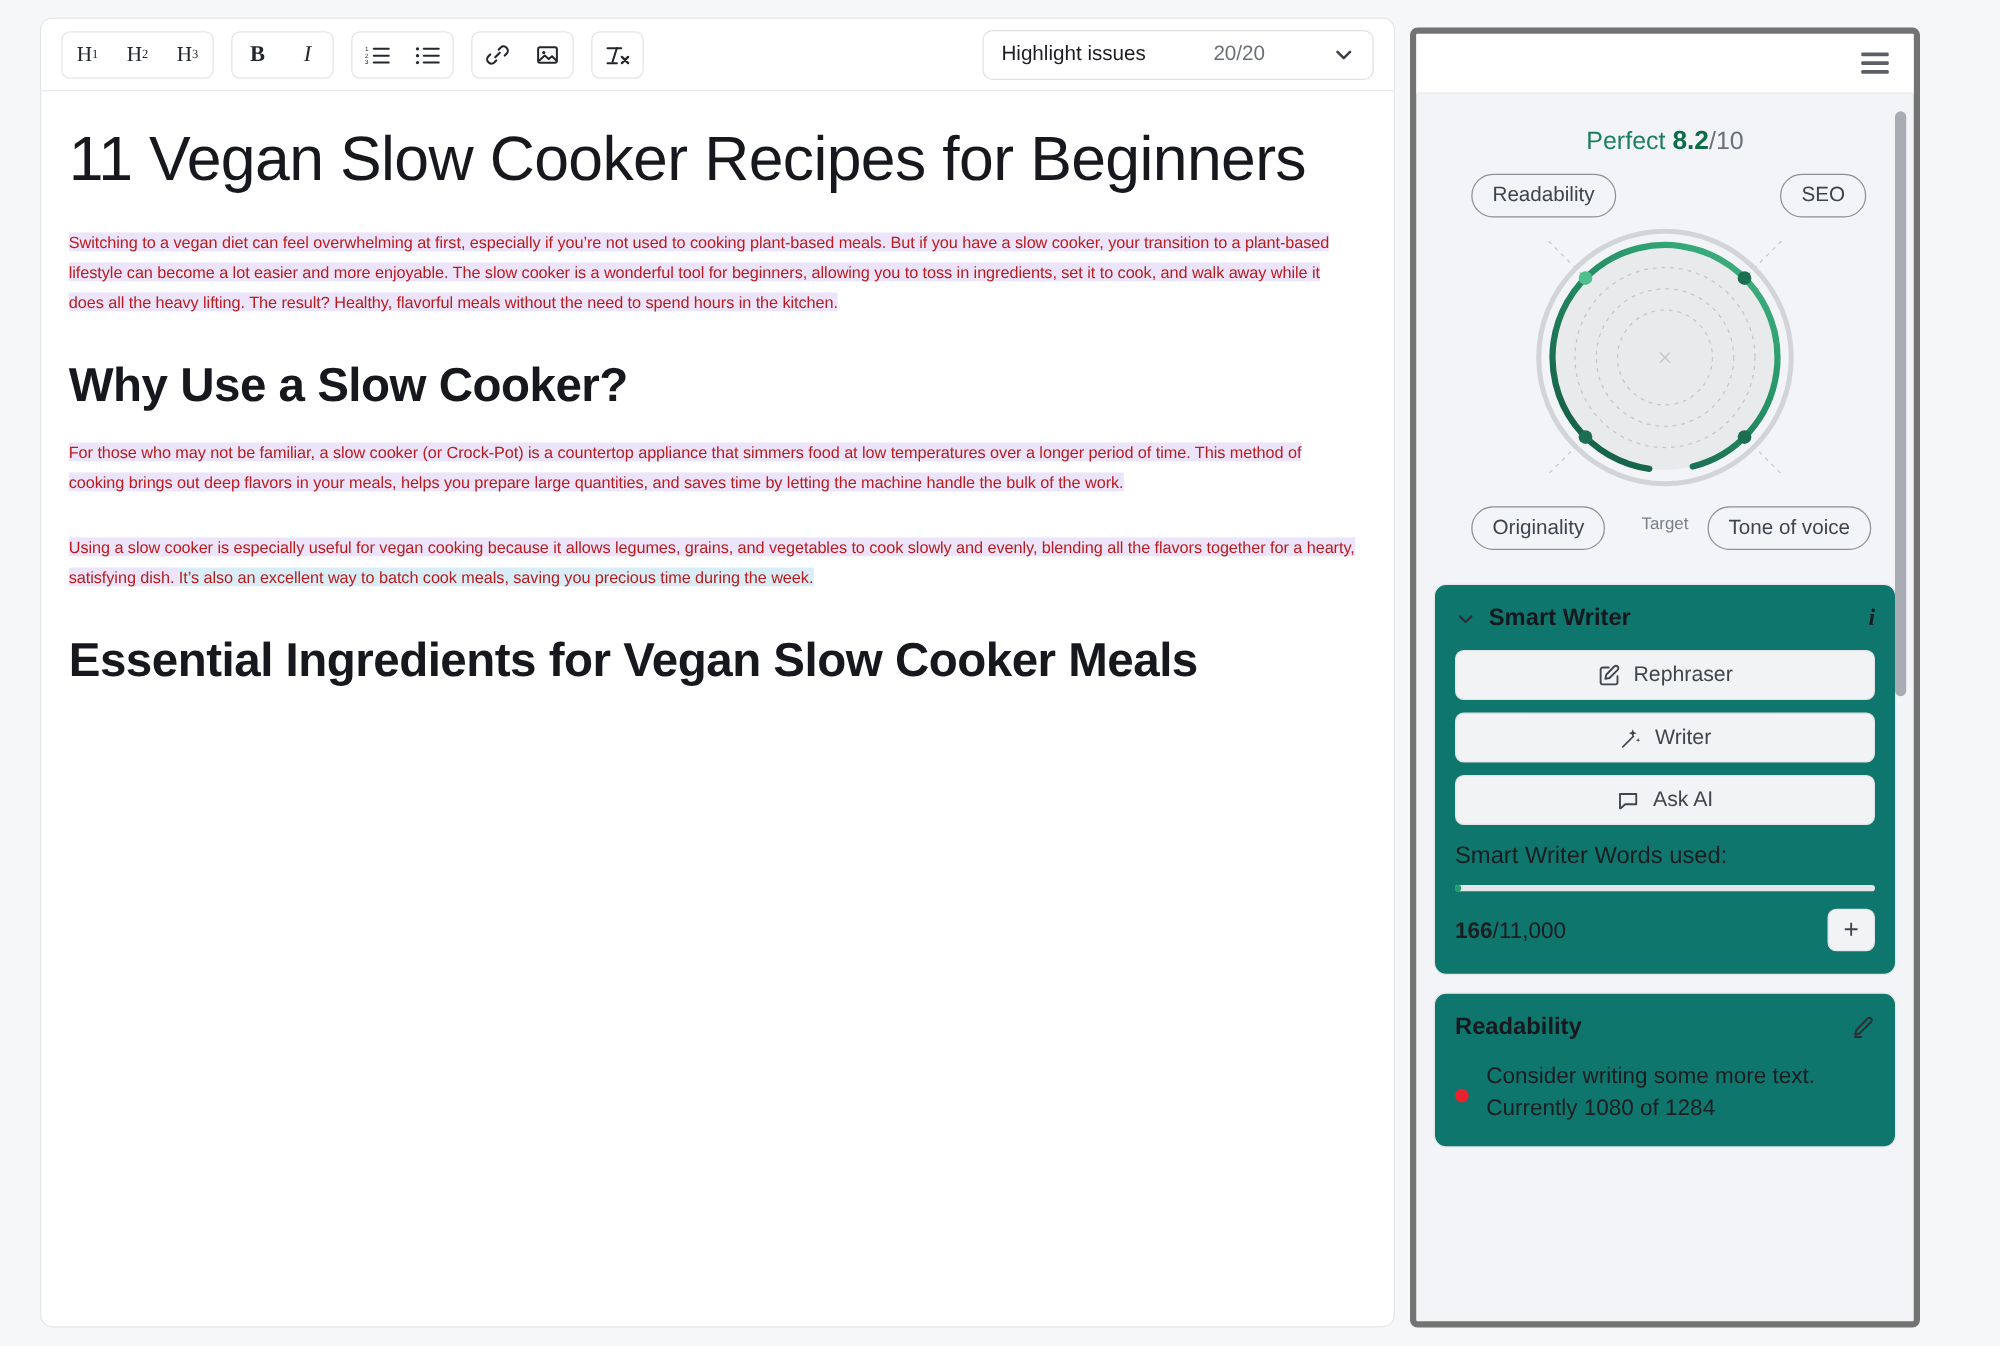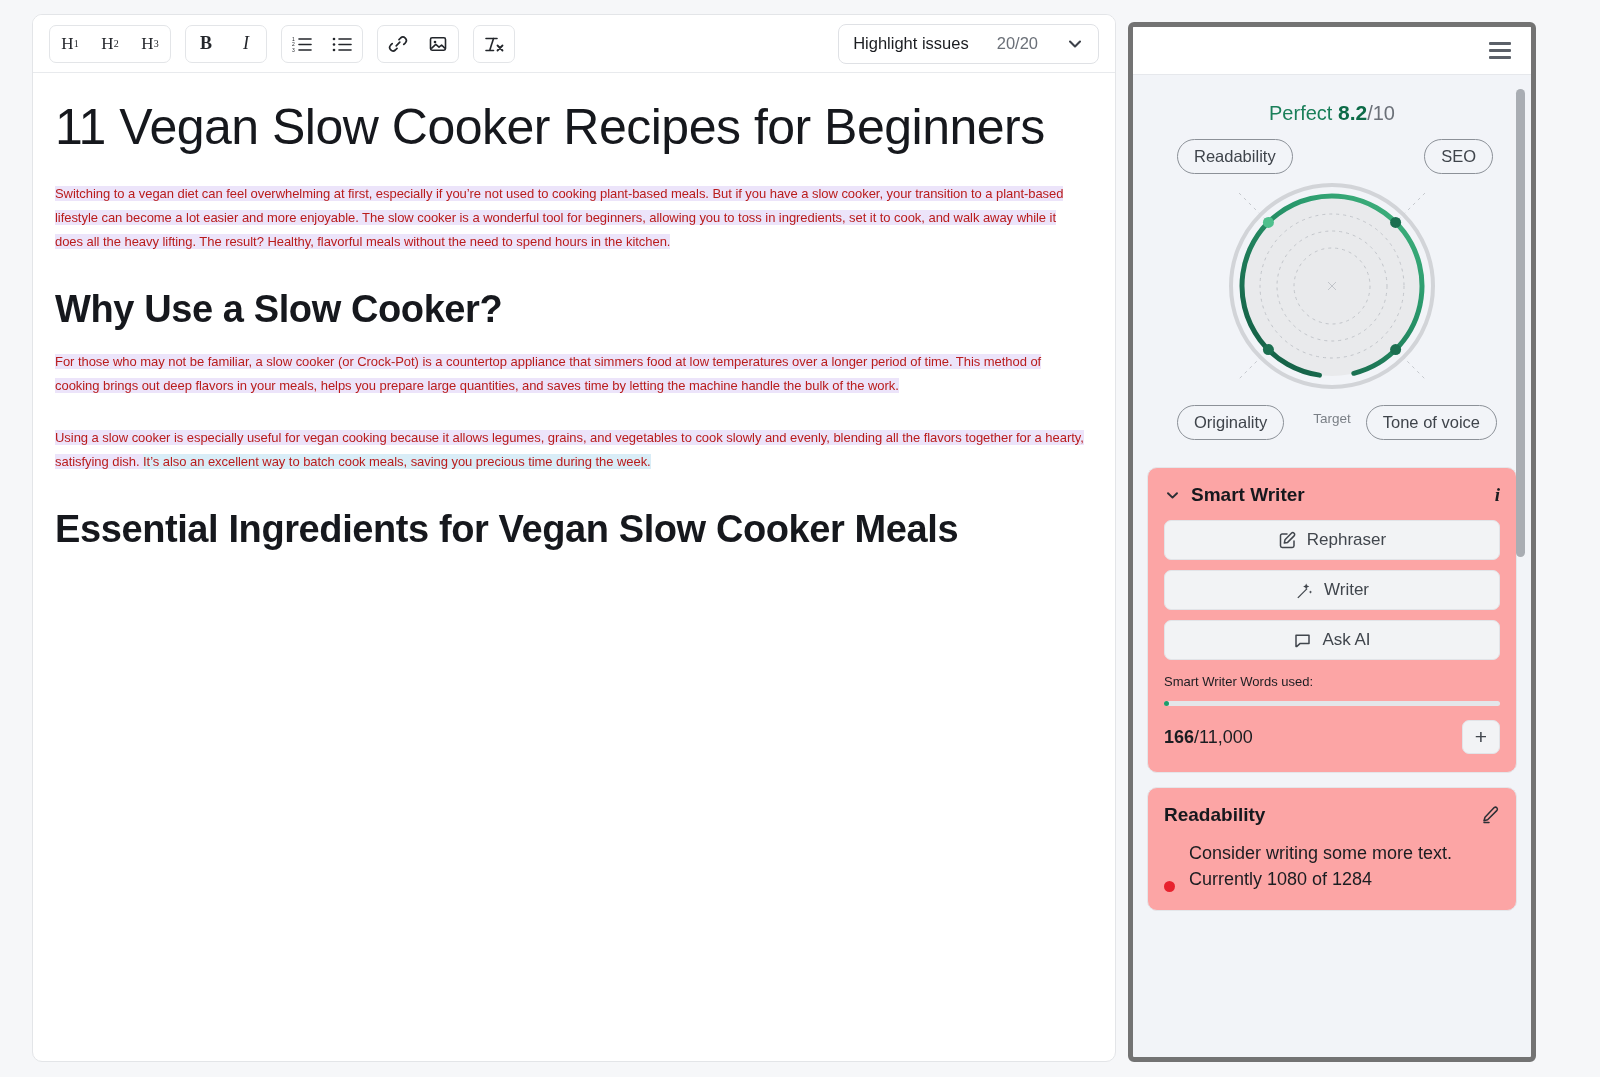--- a/index.html
+++ b/index.html
@@ -64,21 +64,21 @@
 
   .hl-wrap { margin-left: auto; }
   .hl-select {
     display: flex; align-items: center;
     height: 40px;
     border: 1px solid #dfe1e5;
     border-radius: 8px;
     padding: 0 14px;
     background: #fff;
     cursor: pointer;
-    gap: 28px;
+    gap: 54px;
   }
   .hl-label { font-size: 16.5px; color: #1b1d21; }
   .hl-count { font-size: 16.5px; color: #6b7078; }
   .hl-chev { color: #3c4149; display:flex; }
 
   .doc {
     padding: 26px 30px 0 22px;
     height: 990px;
     overflow: hidden;
   }
@@ -175,21 +175,21 @@
     position: absolute;
     left: 50%; top: 278px;
     transform: translateX(-50%);
     font-size: 13.5px;
     color: #7a7f86;
     background: #f2f4f8;
     padding: 0 4px;
   }
 
   .card {
-    background: #fca5a5;
+    background: #0f766e;
     border: 1px solid #e4e6ea;
     border-radius: 10px;
     margin-top: 14px;
     padding: 16px 16px 18px 16px;
   }
   .card-head {
     display: flex; align-items: center;
     gap: 10px;
     margin-bottom: 14px;
   }
@@ -205,21 +205,21 @@
     border: 1px solid #e2e4e8;
     border-radius: 7px;
     background: #f2f3f5;
     color: #41464d;
     font-size: 17px;
     margin-bottom: 10px;
     cursor: pointer;
   }
   .sw-btn svg { display:block; }
 
-  .words-label { font-size: 13px; color: #1b1d21; margin-top: 14px; }
+  .words-label { font-size: 19px; color: #1b1d21; margin-top: 14px; }
   .bar-track {
     margin-top: 12px;
     height: 5px; border-radius: 3px;
     background: #e4e6ea;
     position: relative;
   }
   .bar-fill {
     position: absolute; left: 0; top: 0; bottom: 0;
     width: 7px;
     background: #1f9d6a;
@@ -234,21 +234,21 @@
   .plus-btn {
     margin-left: auto;
     width: 38px; height: 34px;
     border: 1px solid #e2e4e8;
     border-radius: 7px;
     background: #f2f3f5;
     display:flex; align-items:center; justify-content:center;
     font-size: 21px; color: #41464d;
     cursor: pointer;
   }
-  .issue-row { display: flex; gap: 14px; align-items: flex-end; margin-top: 4px;}
+  .issue-row { display: flex; gap: 14px; align-items: center; margin-top: 4px;}
   .dot-red { width: 11px; height: 11px; border-radius: 50%; background: #e8222e; flex: 0 0 auto; margin-top: 7px;}
   .issue-txt { font-size: 18px; line-height: 26px; color: #1b1d21; }
 </style>
 </head>
 <body>
 
 <div class="app">
 
   <div class="editor-card">
 

